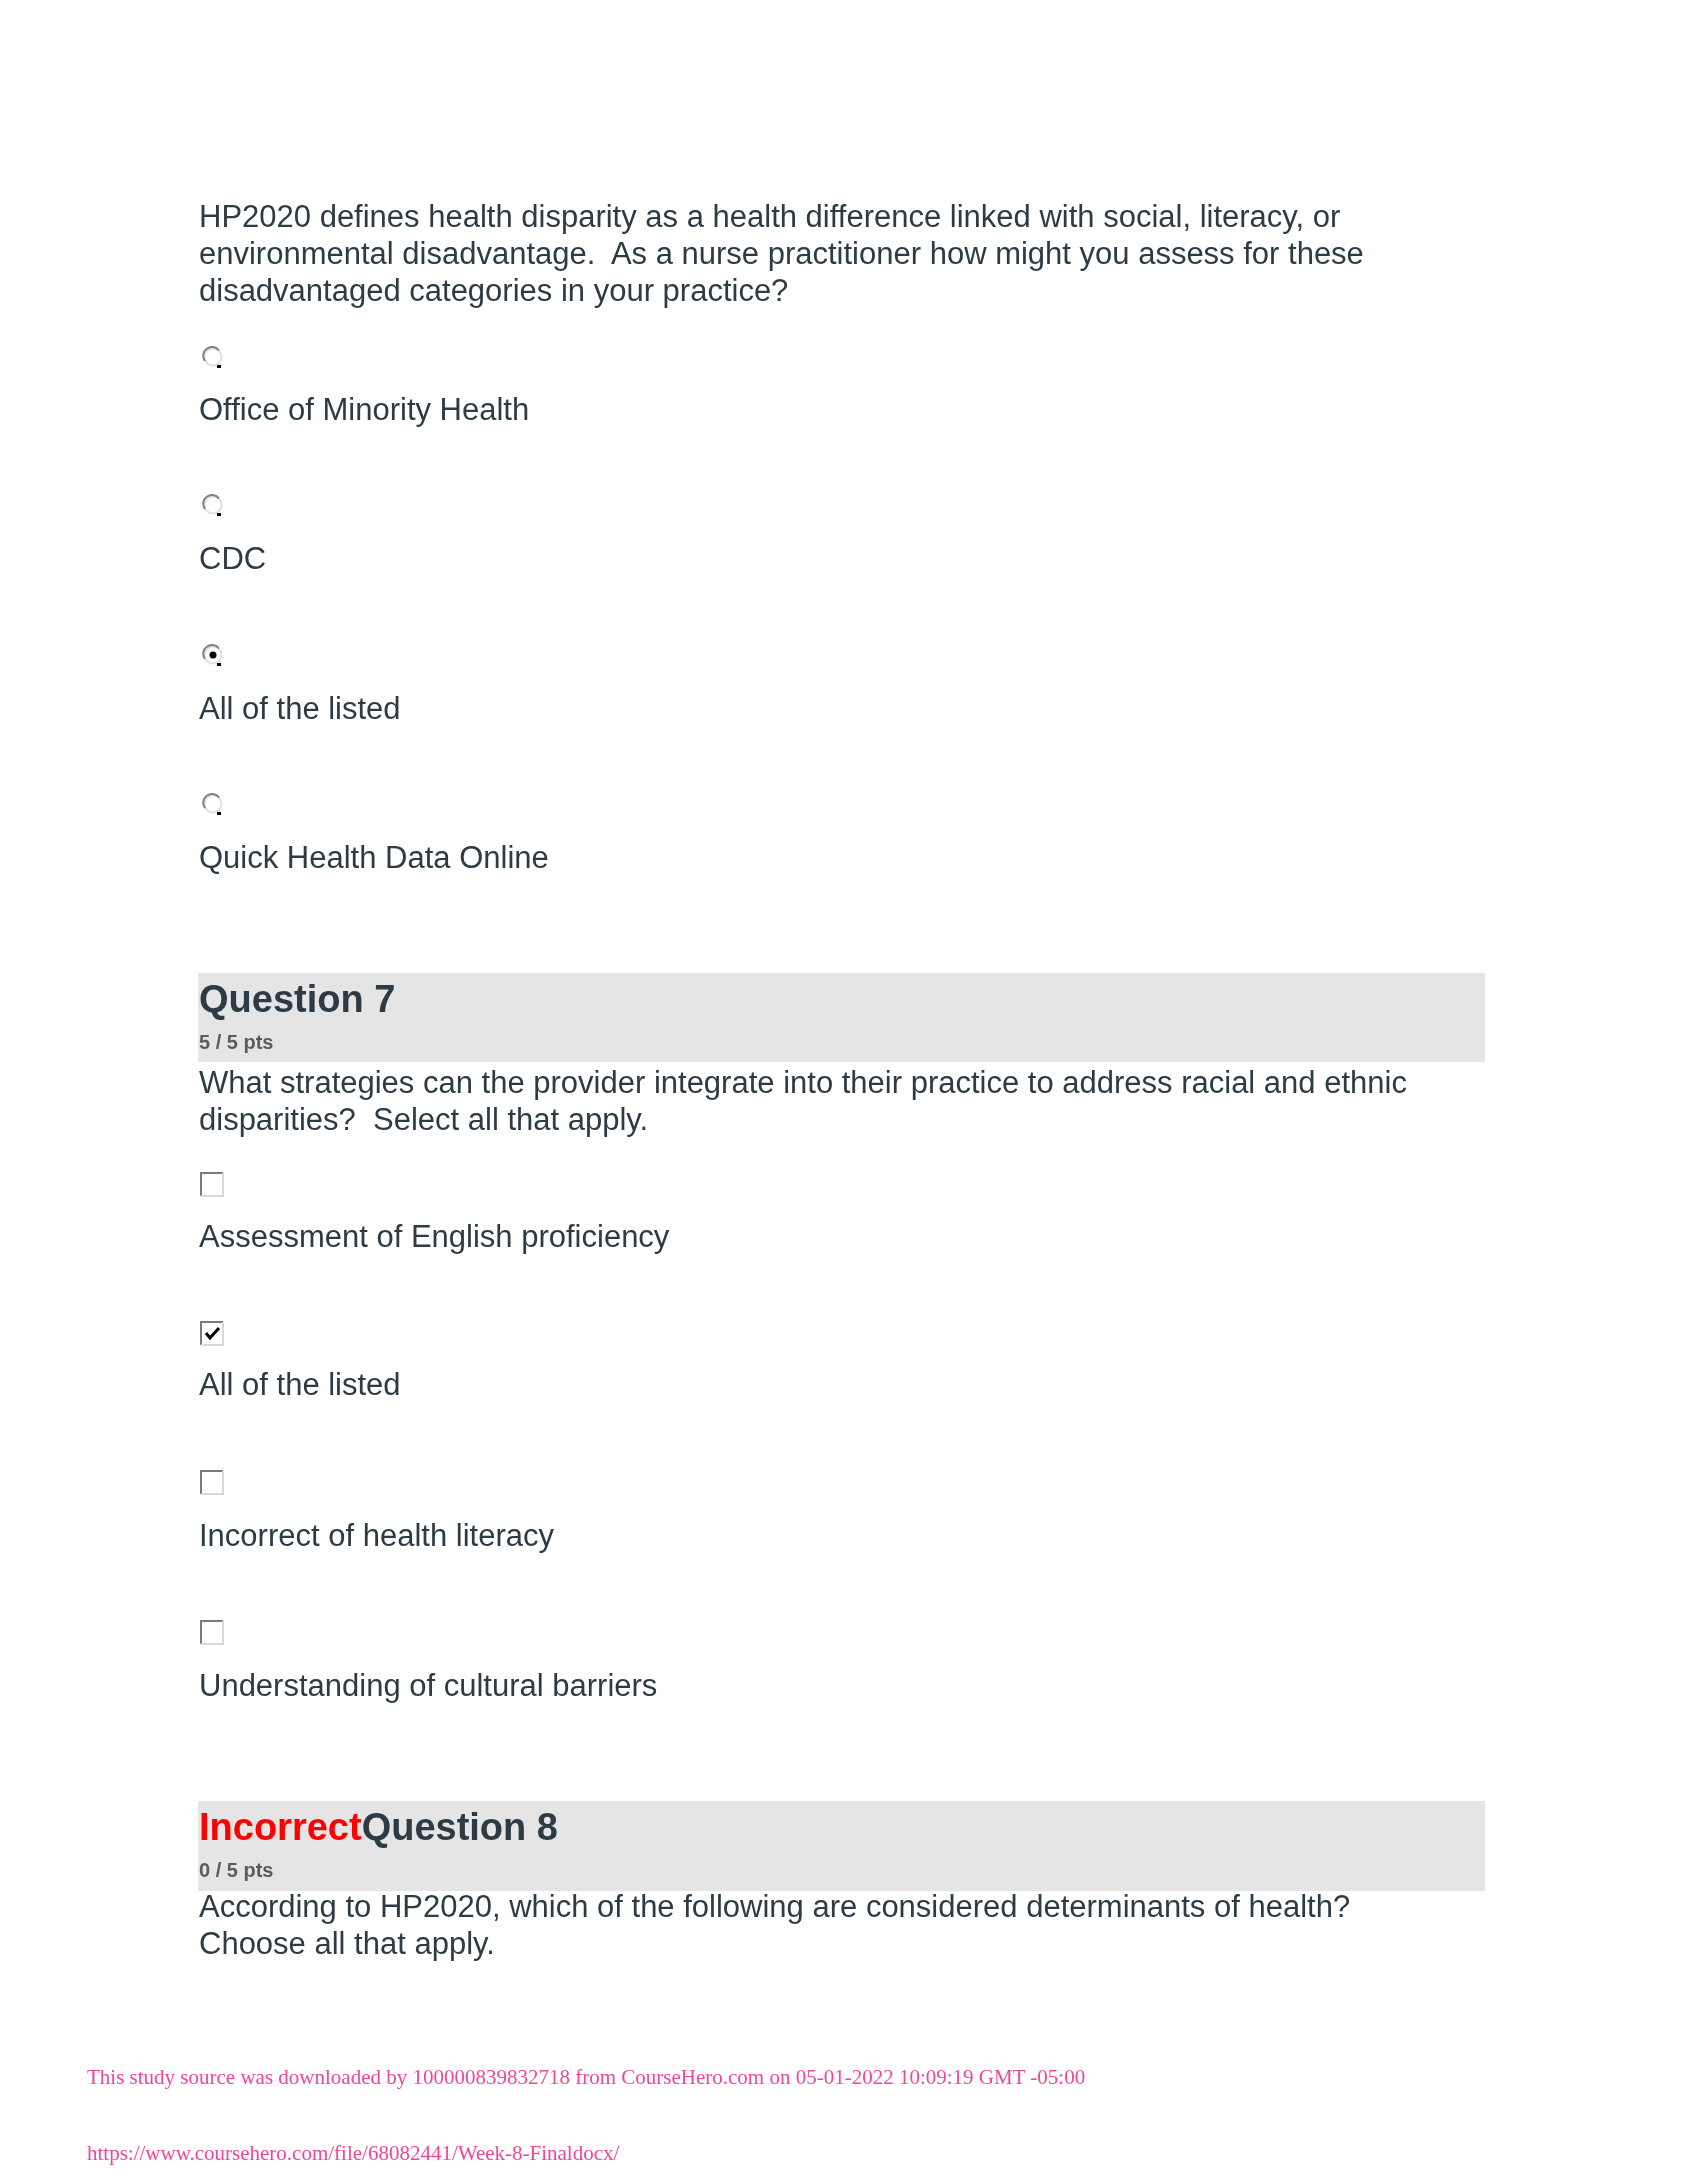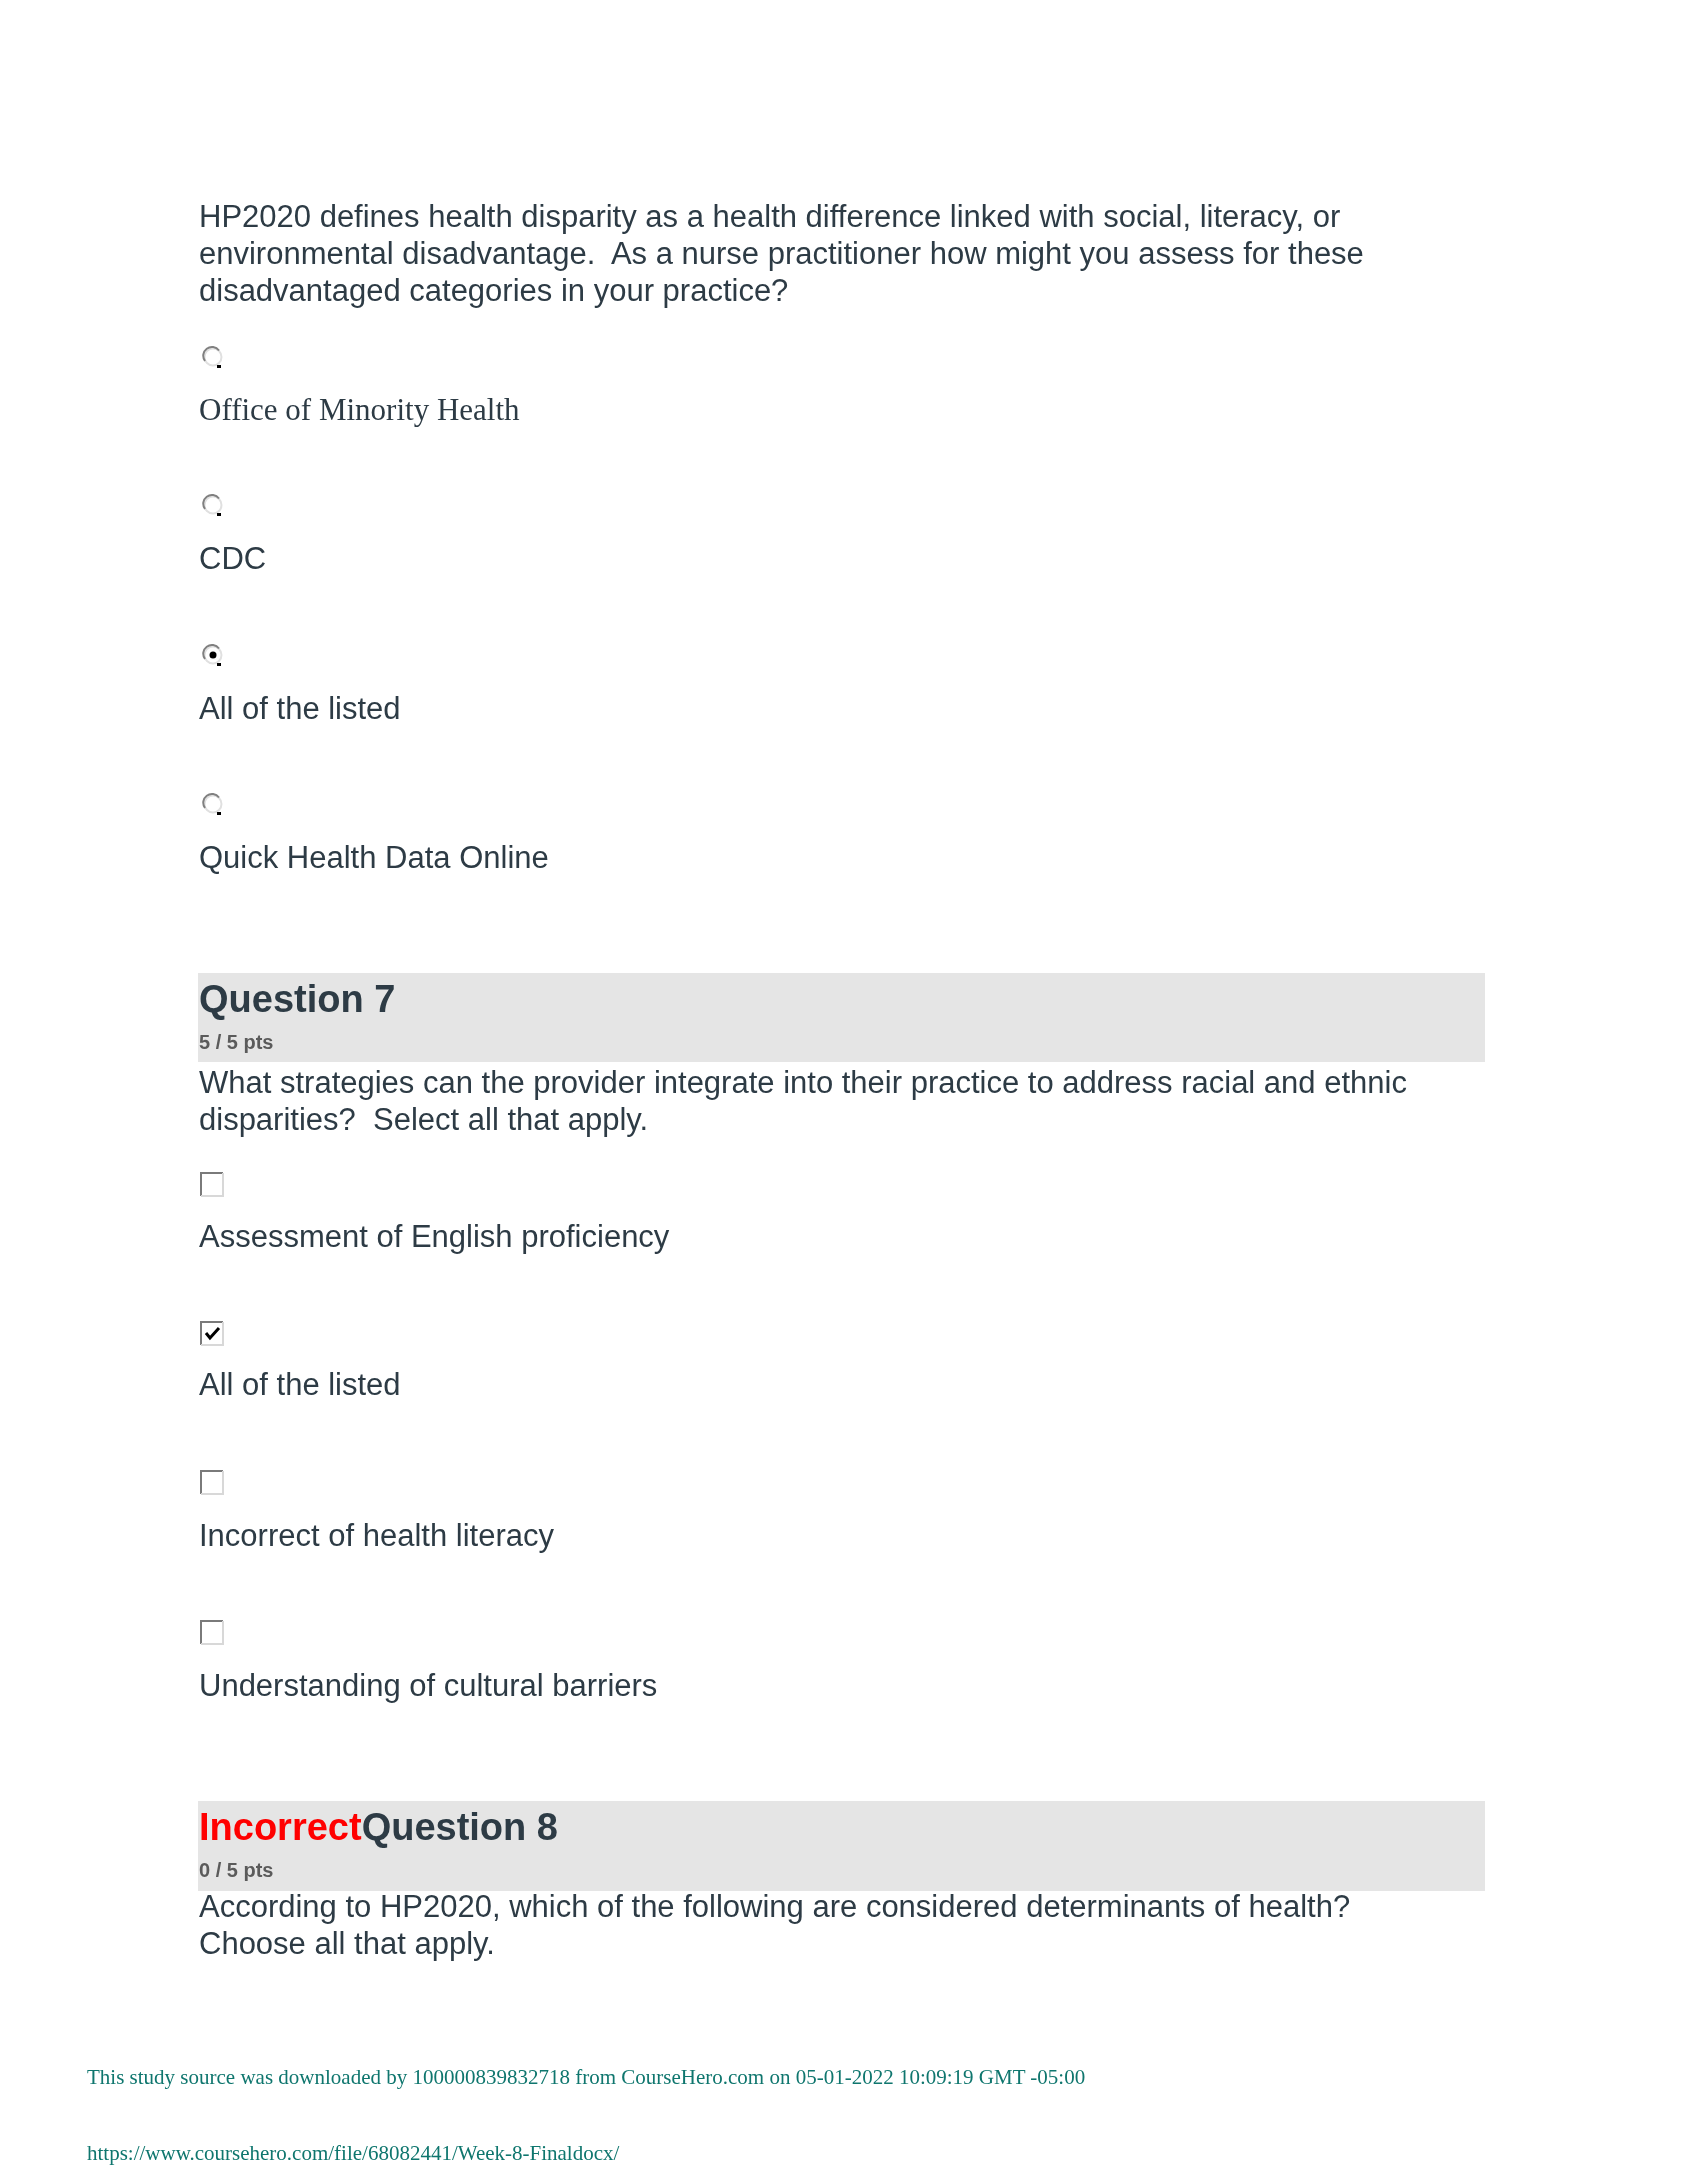--- a/index.html
+++ b/index.html
@@ -7,38 +7,38 @@
          font-family: "Liberation Sans", sans-serif; color: #2d3b45; }
   .abs { position: absolute; }
   .qtext { left: 199px; font-size: 31px; line-height: 37px; width: 1297px; white-space: pre-wrap; }
   .opt-label { left: 199px; font-size: 31px; line-height: 37px; white-space: nowrap; }
   .radio { left: 202px; width: 22px; height: 24px; }
   .checkbox { left: 200px; width: 24px; height: 25px; }
   .qheader { left: 198px; width: 1287px; background: #e5e5e5; }
   .qtitle { position: absolute; left: 1px; font-size: 38px; font-weight: bold; line-height: 44px; white-space: nowrap; color: #2d3b45; }
   .qpts { position: absolute; left: 1px; font-size: 20px; font-weight: bold; line-height: 38px; color: #5b5b5b; white-space: nowrap; }
   .incorrect { color: #ff0000; }
-  .footer { left: 87px; font-family: "Liberation Serif", serif; font-size: 21px; color: #0f766e; white-space: nowrap; line-height: 24px; }
+  .footer { left: 87px; font-family: "Liberation Serif", serif; font-size: 21px; color: #ec4899; white-space: nowrap; line-height: 24px; }
   svg { display: block; }
 </style>
 </head>
 <body>
 
 <div class="abs qtext" style="top:198px;">HP2020 defines health disparity as a health difference linked with social, literacy, or
 environmental disadvantage.  As a nurse practitioner how might you assess for these
 disadvantaged categories in your practice?</div>
 
 <div class="abs radio" style="top:345px;">
   <svg width="22" height="24" viewBox="0 0 22 24">
     <circle cx="11" cy="12" r="8.5" fill="#fff" stroke="#e0e0e0" stroke-width="2"></circle>
     <path d="M 17 5.5 A 8.5 8.5 0 0 0 3 16" fill="none" stroke="#808080" stroke-width="2"></path>
     <rect x="15" y="20" width="4" height="3" fill="#000"></rect>
   </svg>
 </div>
-<div class="abs opt-label" style="top:391px;font-family:Liberation Serif, serif;">Office of Minority Health</div>
+<div class="abs opt-label" style="top:391px;">Office of Minority Health</div>
 
 <div class="abs radio" style="top:493px;">
   <svg width="22" height="24" viewBox="0 0 22 24">
     <circle cx="11" cy="12" r="8.5" fill="#fff" stroke="#e0e0e0" stroke-width="2"></circle>
     <path d="M 17 5.5 A 8.5 8.5 0 0 0 3 16" fill="none" stroke="#808080" stroke-width="2"></path>
     <rect x="15" y="20" width="4" height="3" fill="#000"></rect>
   </svg>
 </div>
 <div class="abs opt-label" style="top:540px;">CDC</div>
 

